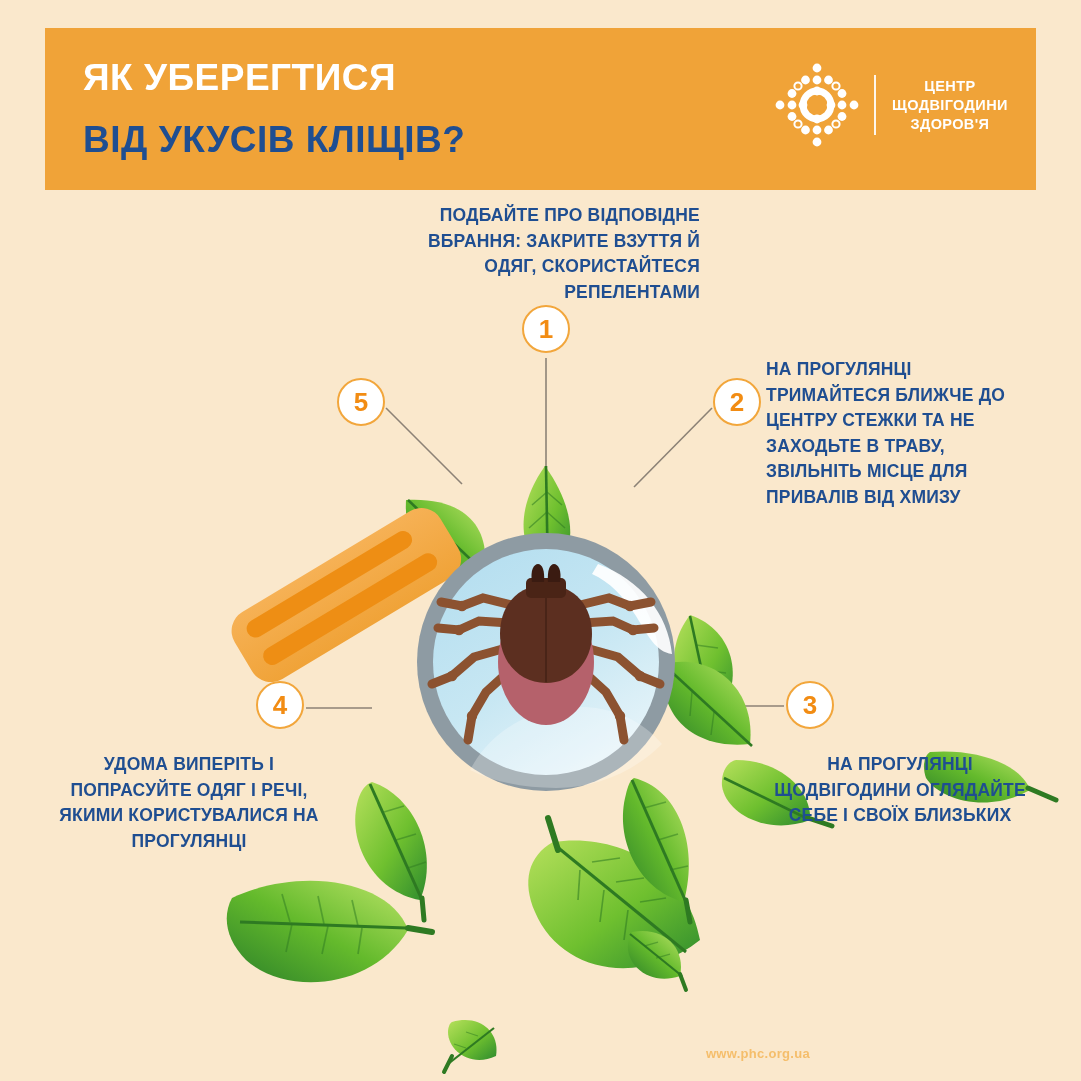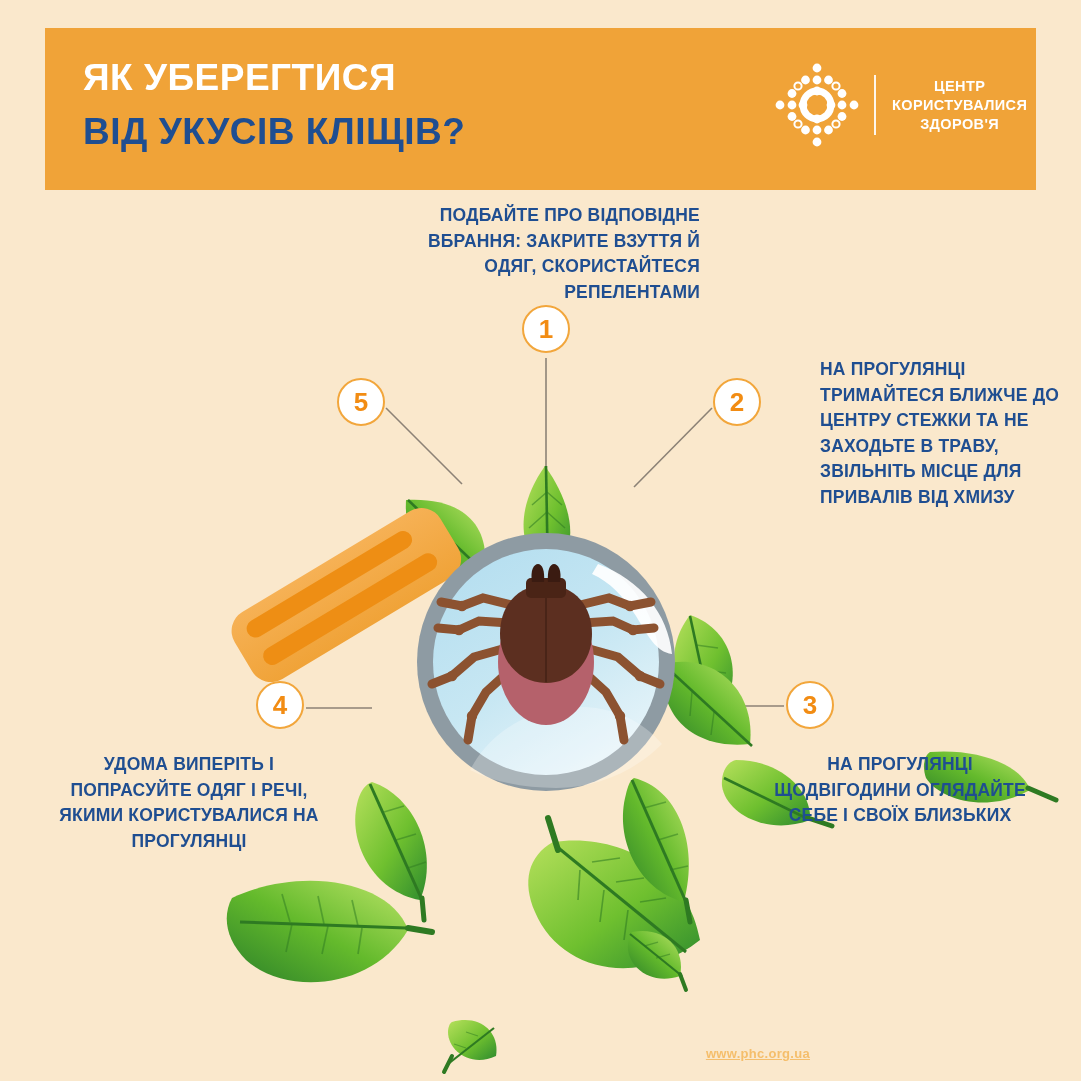--- a/index.html
+++ b/index.html
@@ -16,21 +16,21 @@
     position:absolute;left:45px;top:28px;width:991px;height:162px;
     background:#F0A338;
   }
   .title-wrap{position:absolute;left:83px;top:55px;}
   .title-l1{
     color:#FFFFFF;font-size:37px;font-weight:bold;letter-spacing:.5px;
     line-height:46px;white-space:nowrap;
   }
   .title-l2{
     color:#1F4E91;font-size:37px;font-weight:bold;letter-spacing:.5px;
-    line-height:46px;white-space:nowrap;margin-top:8px;
+    line-height:46px;white-space:nowrap;margin-top:16px;
   }
 
   
   .logo-block{position:absolute;left:768px;top:56px;display:flex;align-items:center;}
   .logo-mark{width:98px;height:98px;position:relative;}
   .logo-divider{width:2px;height:60px;background:#FFFFFF;margin:0 16px 0 8px;opacity:.9;}
   .logo-text{color:#FFFFFF;font-size:14.5px;font-weight:bold;line-height:19px;letter-spacing:.4px;text-align:center;}
 
   
   .badge{
@@ -44,29 +44,29 @@
   #badge3{left:786px;top:681px;}
   #badge4{left:256px;top:681px;}
   #badge5{left:337px;top:378px;}
 
   
   .tip-text{
     position:absolute;color:#1F4E91;font-size:17.5px;font-weight:bold;
     line-height:25.5px;letter-spacing:.2px;
   }
   #tip1{left:380px;top:203px;width:320px;text-align:right;}
-  #tip2{left:820px;top:357px;width:260px;text-align:left;}
+  #tip2{left:766px;top:357px;width:260px;text-align:left;}
   #tip3{left:770px;top:752px;width:260px;text-align:center;}
   #tip4{left:44px;top:752px;width:290px;text-align:center;}
   #tip5{left:44px;top:357px;width:276px;text-align:right;}
 
   
   .footer-url{
     position:absolute;right:45px;top:1046px;
-    color:#F5BE6B;font-size:13px;font-weight:bold;letter-spacing:.3px;text-decoration:underline;
+    color:#F5BE6B;font-size:13px;font-weight:bold;letter-spacing:.3px;
   }
 
   svg{display:block;}
 </style>
 </head>
 <body>
 
 <div id="stage">
 
   <div class="header-band"></div>
@@ -110,21 +110,21 @@
           <circle cx="30" cy="30" r="3.6" fill="none" stroke="#FFFFFF" stroke-width="2"></circle>
           <circle cx="68" cy="30" r="3.6" fill="none" stroke="#FFFFFF" stroke-width="2"></circle>
           <circle cx="30" cy="68" r="3.6" fill="none" stroke="#FFFFFF" stroke-width="2"></circle>
           <circle cx="68" cy="68" r="3.6" fill="none" stroke="#FFFFFF" stroke-width="2"></circle>
         </g>
       </svg>
     </div>
     <div class="logo-divider"></div>
     <div class="logo-text">
       <div>ЦЕНТР</div>
-      <div>КОРИСТУВАЛИСЯ</div>
+      <div>ЩОДВІГОДИНИ</div>
       <div>ЗДОРОВ'Я</div>
     </div>
   </div>
 
   <svg width="1081" height="1081" viewBox="0 0 1081 1081" style="position:absolute;left:0;top:0;">
     <defs>
       <linearGradient id="lf" x1="0%" y1="0%" x2="100%" y2="100%">
         <stop offset="0%" stop-color="#B6E05C"></stop>
         <stop offset="55%" stop-color="#6FC02F"></stop>
         <stop offset="100%" stop-color="#2E8B2E"></stop>

